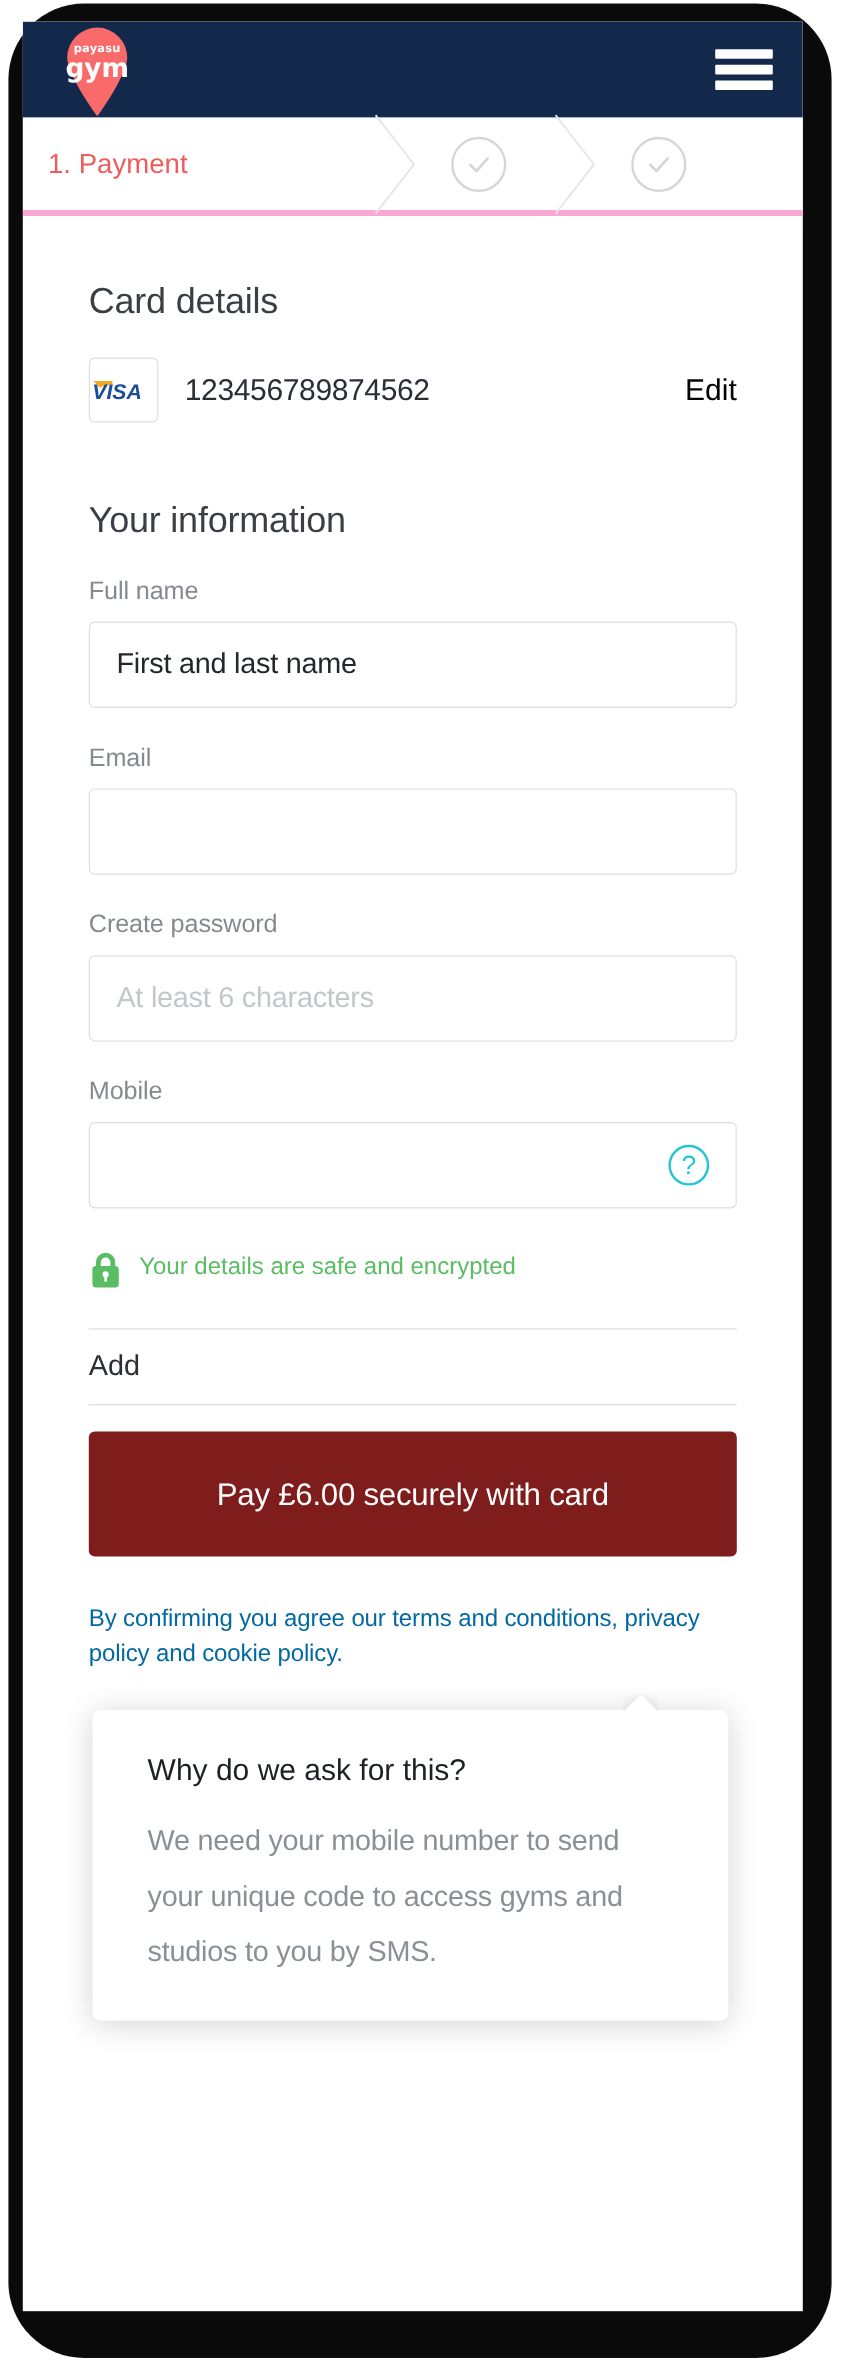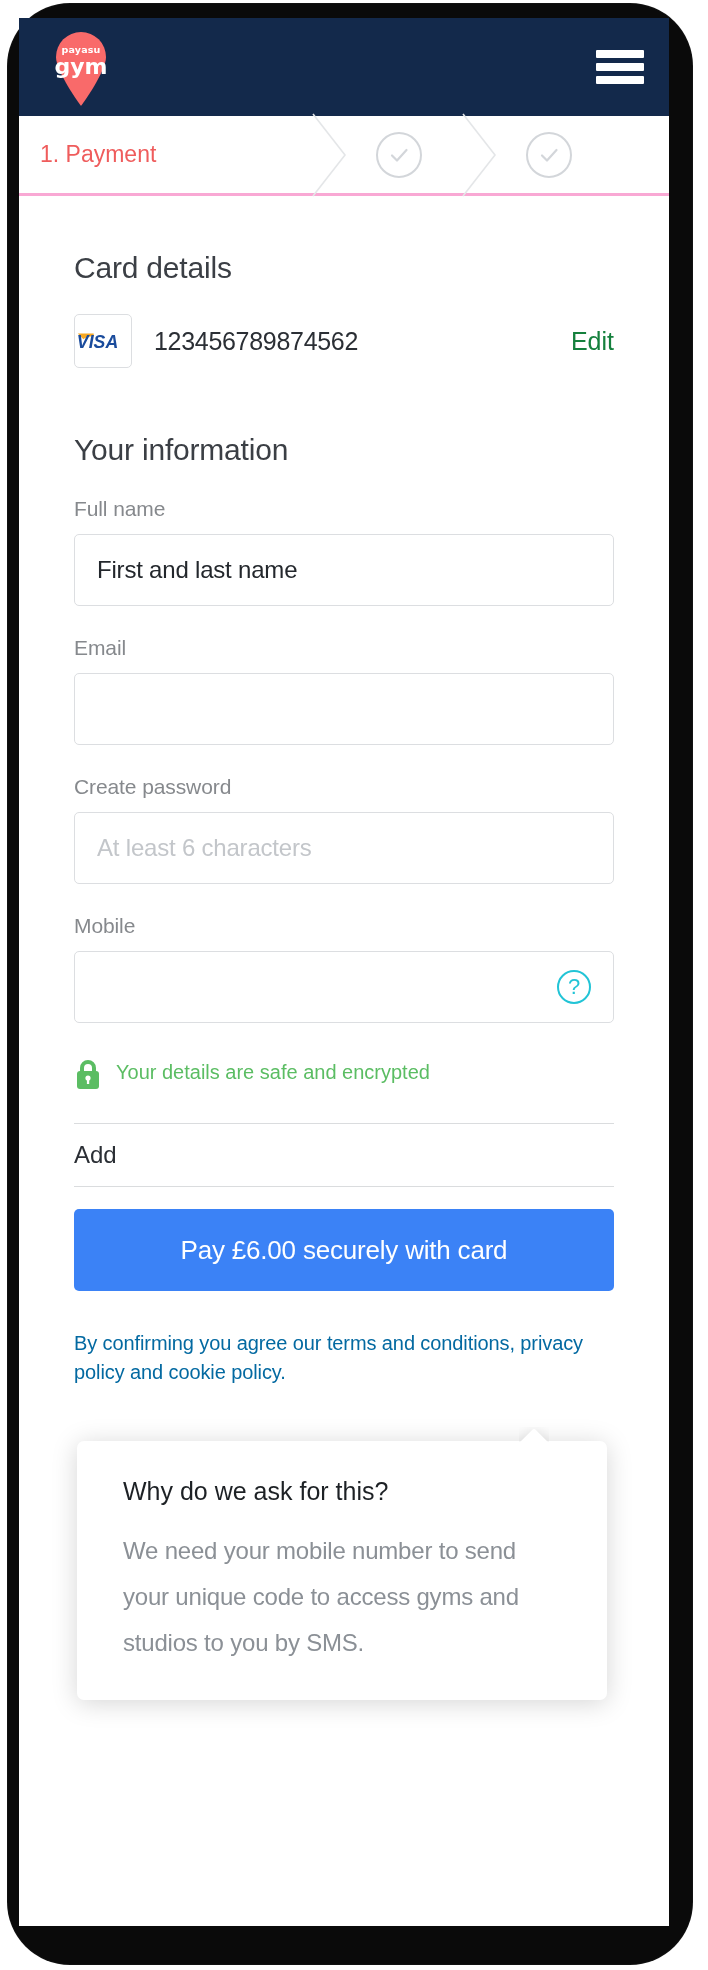--- a/index.html
+++ b/index.html
@@ -31,21 +31,21 @@
     top: 14px;
     width: 650px;
     height: 1908px;
     background: #ffffff;
     overflow: hidden;
   }
 
   
   #topbar {
     position: relative;
-    height: 98px;
+    height: 80px;
     background: #13294b;
     display: flex;
     align-items: center;
     justify-content: space-between;
     padding: 0 25px 0 31px;
     box-sizing: border-box;
   }
   .logo-pin {
     position: relative;
     width: 62px;
@@ -88,21 +88,21 @@
     height: 8px;
     width: 100%;
     background: #ffffff;
     border-radius: 1px;
   }
 
   
   #steps {
     position: relative;
     height: 77px;
-    border-bottom: 3px solid #f9a8d4;
+    border-bottom: 5px solid #f9a8d4;
     background: #fff;
   }
   .step {
     position: absolute;
     top: 0;
     height: 77px;
     display: flex;
     align-items: center;
     box-sizing: border-box;
   }
@@ -175,21 +175,21 @@
     font-family: "Liberation Sans", sans-serif;
     font-size: 25px;
     color: #2b2f35;
     margin-left: 22px;
     letter-spacing: -0.3px;
     flex: 1;
   }
   #edit-link {
     font-family: "Liberation Sans", sans-serif;
     font-size: 25px;
-    color: #15803d;
+    color: #000000;
     cursor: pointer;
     white-space: nowrap;
   }
 
   
   .field-group { margin-top: 30px; }
   .field-label {
     display: block;
     font-family: "Liberation Sans", sans-serif;
     font-size: 21px;
@@ -270,22 +270,22 @@
   }
   #promo-label {
     font-family: "Liberation Sans", sans-serif;
     font-size: 24px;
     color: #2b2f35;
   }
 
   
   #pay-button {
     margin-top: 22px;
-    height: 82px;
-    background: #3b82f6;
+    height: 104px;
+    background: #7f1d1d;
     border-radius: 5px;
     display: flex;
     align-items: center;
     justify-content: center;
     cursor: pointer;
     border: none;
     width: 100%;
     box-sizing: border-box;
   }
   #pay-button-label {

